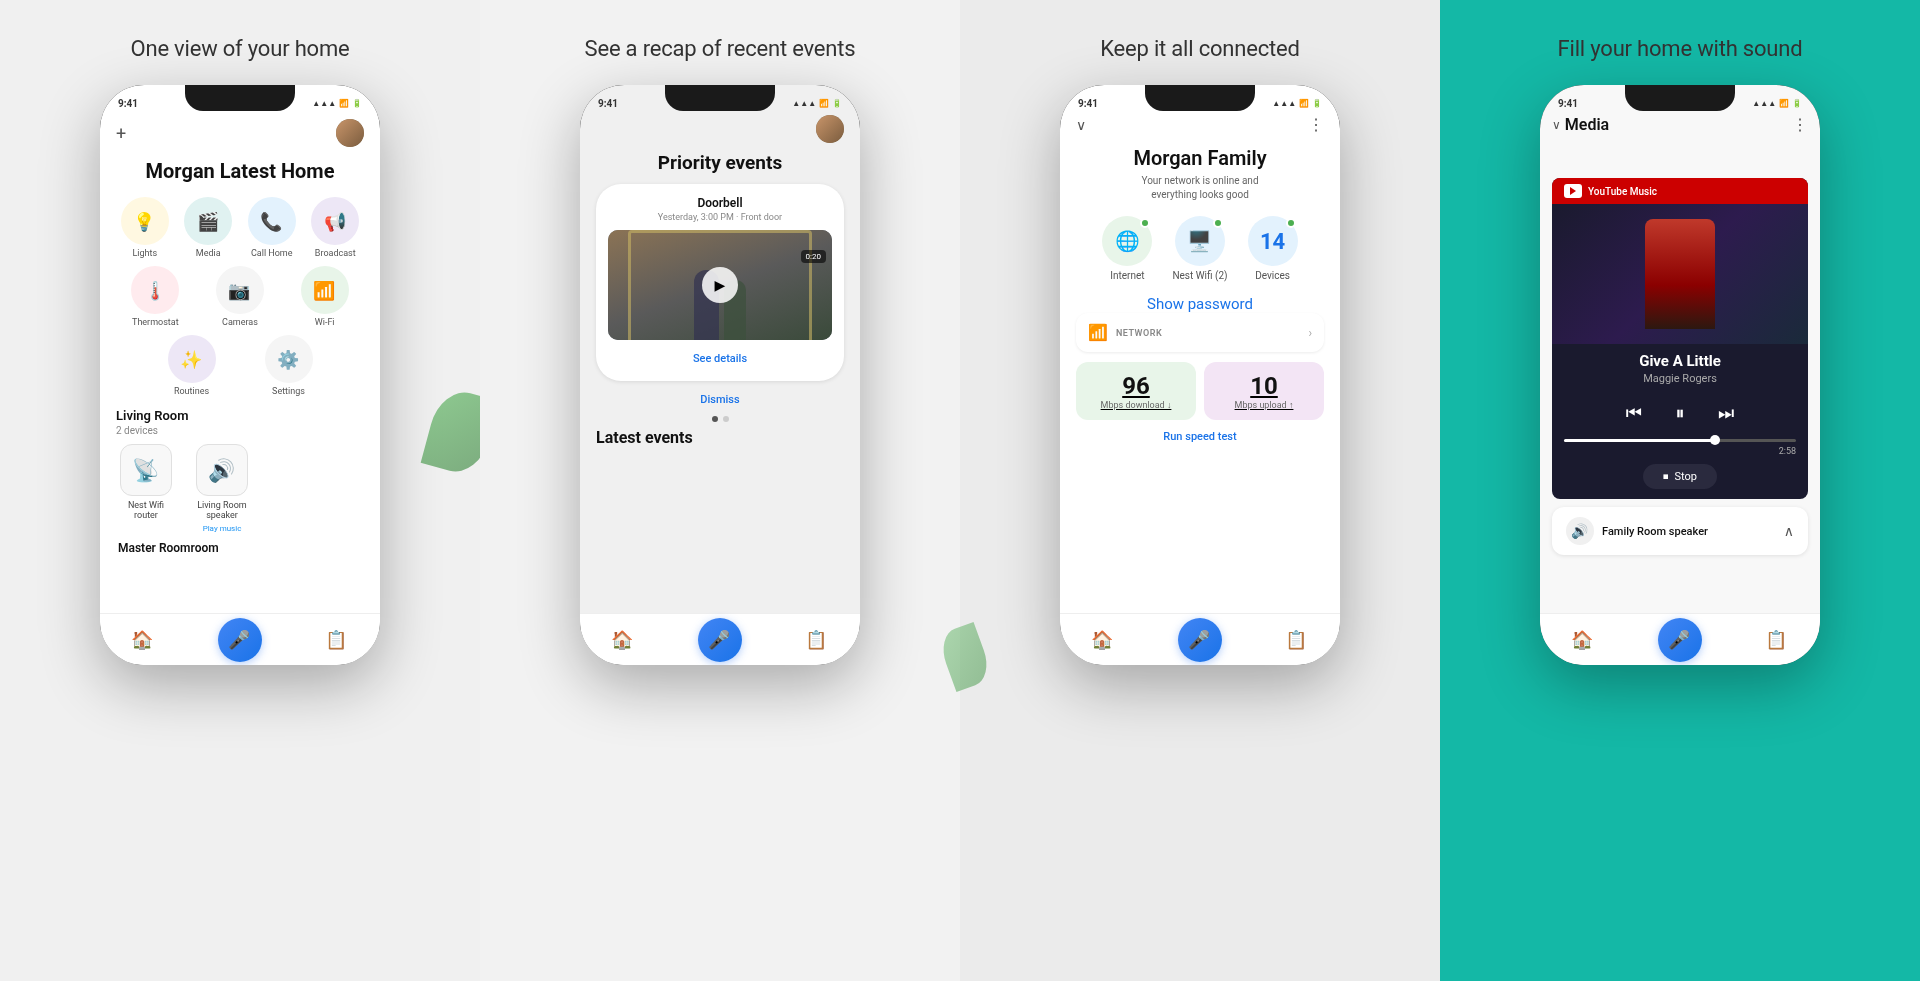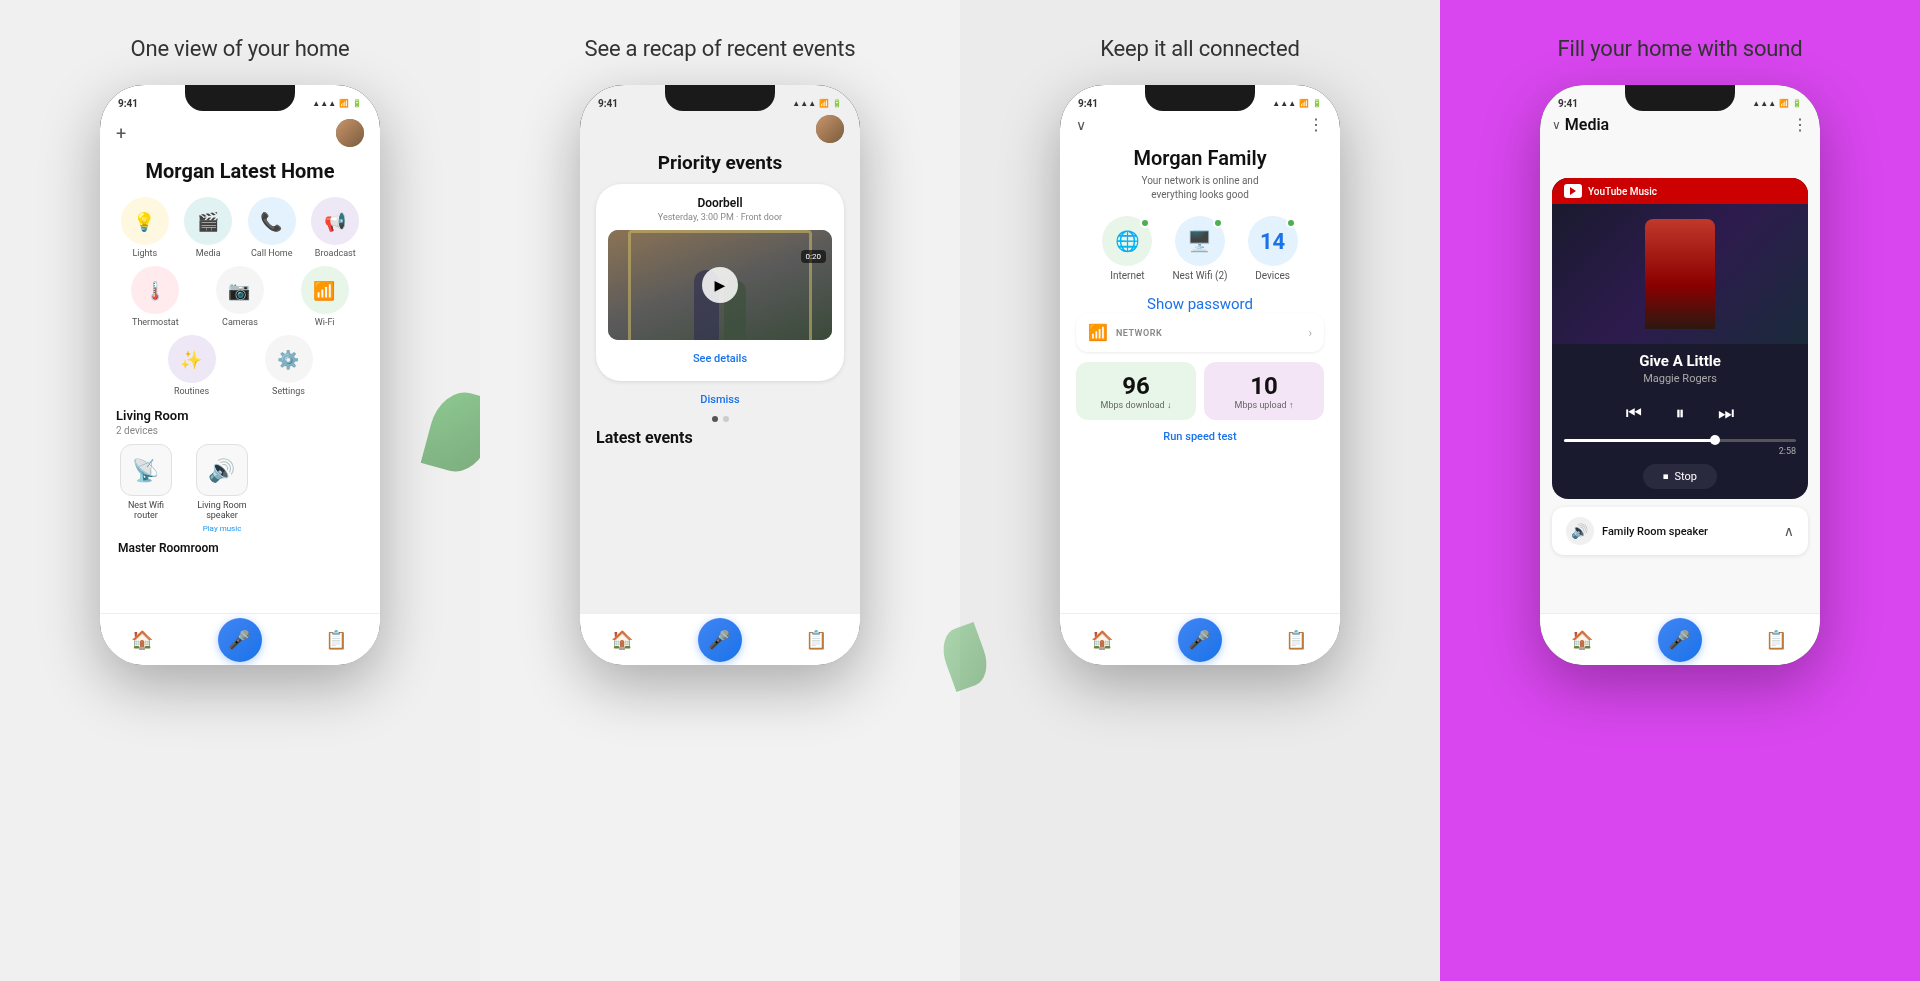--- a/index.html
+++ b/index.html
@@ -17,21 +17,21 @@
       display: flex;
       flex-direction: column;
       align-items: center;
       padding-top: 36px;
       position: relative;
     }
 
     .panel:nth-child(1) { background: #f0f0f0; }
     .panel:nth-child(2) { background: #f2f2f2; }
     .panel:nth-child(3) { background: #ebebeb; }
-    .panel:nth-child(4) { background: #d946ef; }
+    .panel:nth-child(4) { background: #14b8a6; }
 
     .panel-title {
       font-size: 22px;
       color: #333;
       margin-bottom: 24px;
       font-weight: 400;
       letter-spacing: -0.2px;
     }
 
     
@@ -493,20 +493,21 @@
       font-size: 9px;
       font-weight: 600;
       color: #888;
       letter-spacing: 0.5px;
     }
 
     .speed-row {
       display: flex;
       gap: 8px;
       margin-bottom: 10px;
+      text-decoration: underline;
     }
 
     .speed-card {
       flex: 1;
       border-radius: 12px;
       padding: 10px;
       display: flex;
       flex-direction: column;
       align-items: center;
     }
@@ -561,21 +562,21 @@
     }
 
     .media-title {
       font-size: 16px;
       font-weight: 600;
       color: #111;
     }
 
     .music-card {
       background: #1a1a2e;
-      border-radius: 16px;
+      border-radius: 8px;
       overflow: hidden;
       margin-bottom: 8px;
       margin-top: 44px;
     }
 
     .youtube-music-header {
       background: #cc0000;
       padding: 6px 12px;
       display: flex;
       align-items: center;

